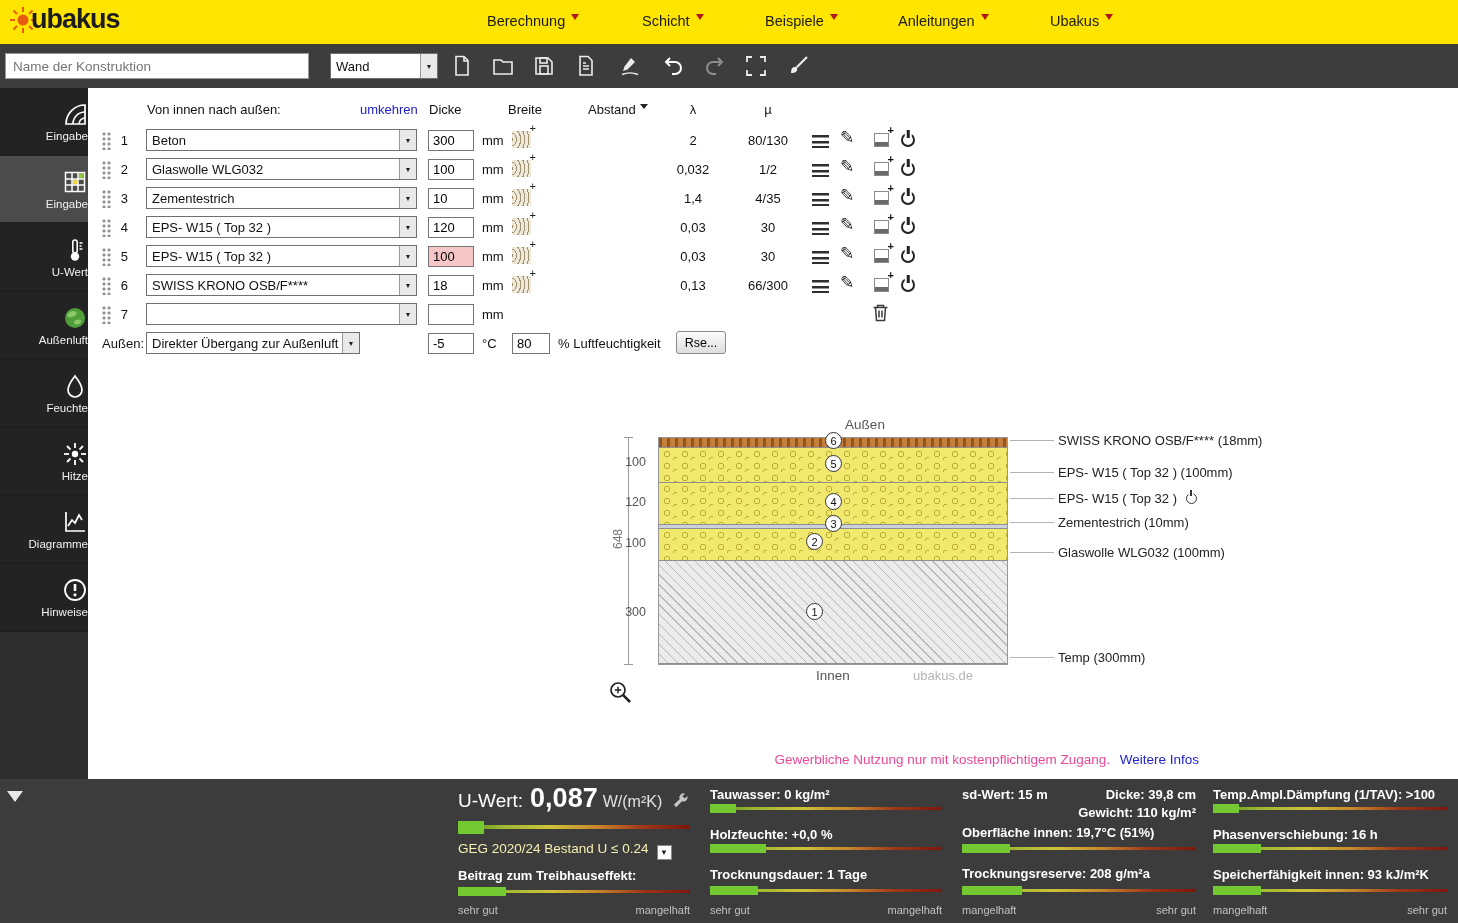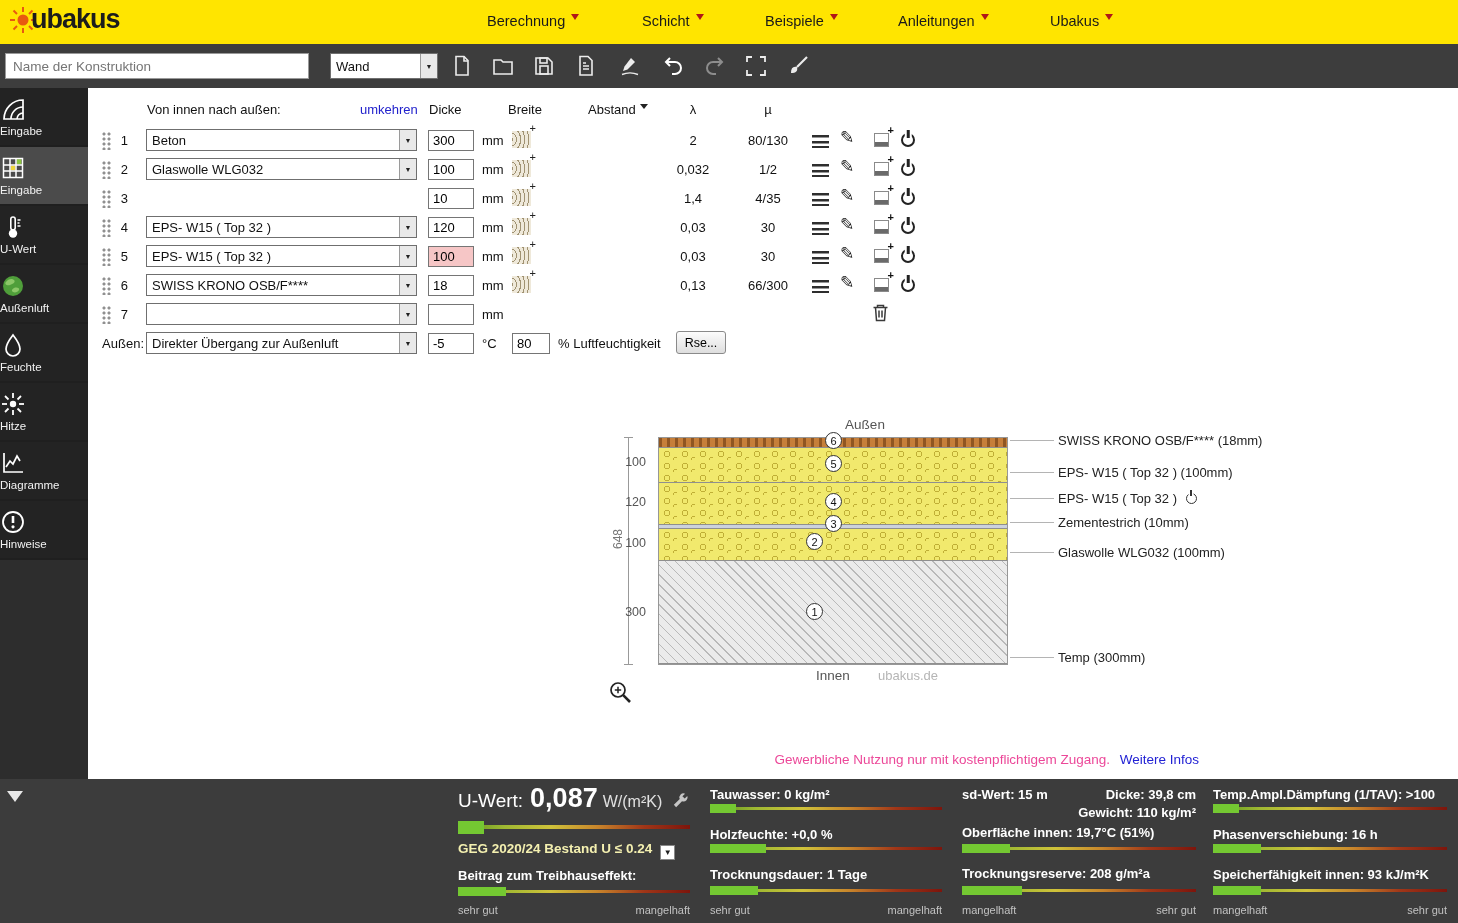--- a/index.html
+++ b/index.html
@@ -19,21 +19,21 @@
   .cmdbar{position:absolute;left:0;top:44px;width:100%;height:44px;background:#3d3d3d}
   .name-input{position:absolute;left:5px;top:9px;width:304px;height:26px;border:1px solid #999;font:13.5px "Liberation Sans",sans-serif;padding:8px 7px}
   .fselect{background:#fff;border:1px solid #6f6f6f;display:flex;align-items:center;font-size:13px;color:#111}
   .fselect .txt{flex:1;padding:0 5px;white-space:nowrap;overflow:hidden}
   .fselect .arr{width:17px;align-self:stretch;background:#e9e9e9;border-left:1px solid #9a9a9a;display:flex;align-items:center;justify-content:center;font-size:7px;color:#222}
   .type-select{position:absolute;left:330px;top:9px;width:108px;height:26px}
   .tool-ic{position:absolute;top:10px;width:24px;height:24px}
 
   
   .sidebar{position:absolute;left:0;top:88px;width:88px;height:691px;background:#2d2d2d}
-  .side-item{height:59px;border-bottom:2px solid #1f1f1f;background:#232323;display:flex;flex-direction:column;align-items:flex-start;justify-content:center;gap:3px;color:#f2f2f2;font-size:11.5px}
+  .side-item{height:68px;border-bottom:2px solid #1f1f1f;background:#232323;display:flex;flex-direction:column;align-items:flex-end;justify-content:center;gap:3px;color:#f2f2f2;font-size:11.5px}
   .side-item.active{background:#4b4b4b}
 
   
   .main{position:absolute;left:88px;top:88px;width:1370px;height:691px;background:#fff;font-size:13px;color:#111}
   .thead>*{position:absolute;top:14px}
   .h-dir{left:59px}
   .h-umkehren{left:272px;color:#2222cc;text-decoration:none}
   .h-dicke{left:341px}
   .h-breite{left:420px}
   .h-abstand{left:500px}
@@ -58,31 +58,31 @@
   .ic-insert{left:786px;top:7px;width:15px;height:14px;border:1px solid #8a8a8a;background:#fff}
   .ic-insert::before{content:"";position:absolute;left:0;right:0;bottom:0;height:4px;background:#6a6a6a}
   .ic-insert::after{content:"+";position:absolute;right:-6px;top:-10px;font-size:11px;color:#111;font-weight:bold}
   .ic-power{left:813px;top:7px;width:14px;height:14px;border:2px solid #222;border-radius:50%}
   .ic-power::before{content:"";position:absolute;left:50%;top:-5px;transform:translateX(-50%);width:2.5px;height:8px;background:#222;box-shadow:0 0 0 2px #fff}
   .ic-trash{left:784px;top:3px}
 
   .arow{position:absolute;left:0;top:241px;height:29px;width:100%}
   .arow>*{position:absolute}
   .a-label{left:8px;top:7px;width:48px;text-align:right}
-  .a-select{left:58px;top:3px;width:271px;height:22px}
+  .a-select{left:58px;top:3px;width:214px;height:22px}
   .a-temp{left:340px;top:4px;width:46px;height:21px}
   .a-cunit{left:394px;top:7px}
   .a-hum{left:424px;top:4px;width:38px;height:21px}
   .a-humlabel{left:470px;top:7px}
   .a-rse{left:588px;top:2px;width:50px;height:23px;border:1px solid #8a8a8a;border-radius:3px;background:linear-gradient(#fcfcfc,#dedede);font:12.5px "Liberation Sans",sans-serif}
 
   
   .outside-label{position:absolute;left:602px;top:329px;width:350px;text-align:center;color:#555;font-size:13.5px}
   .innen-label{position:absolute;left:570px;top:580px;width:350px;text-align:center;color:#555;font-size:13.5px}
-  .watermark{position:absolute;left:790px;top:580px;width:130px;text-align:left;color:#b5b5b5;font-size:13px}
+  .watermark{position:absolute;left:790px;top:580px;width:130px;text-align:center;color:#b5b5b5;font-size:13px}
   .diagram{position:absolute;left:570px;top:349px;width:350px;height:228px;border:1px solid #979797}
   .layer{border-bottom:1px solid #8f8f8f}
   .layer:last-child{border-bottom:none}
   .eps{background-color:#f1e96d;background-image:radial-gradient(circle at 8px 6px,rgba(0,0,0,0) 2.2px,#bfae35 2.2px 3.2px,rgba(0,0,0,0) 3.2px),radial-gradient(circle at 17px 12px,rgba(0,0,0,0) 2.2px,#bfae35 2.2px 3.2px,rgba(0,0,0,0) 3.2px);background-size:18px 12px}
   .l-osb{height:10px;background-color:#c67f3a;background-image:repeating-linear-gradient(90deg,rgba(90,45,10,.5) 0 3px,rgba(0,0,0,0) 3px 8px)}
   .l-eps5{height:35px}
   .l-eps4{height:42px}
   .l-zem{height:4px;background:#ccd2dc}
   .l-gw{height:32px}
   .l-beton{height:103px;background-color:#ebebeb;background-image:repeating-linear-gradient(45deg,rgba(0,0,0,0) 0 6px,#b9b9b9 6px 7px)}
@@ -114,21 +114,21 @@
   .uunit{font-size:16px;color:#e0e0e0}
   .wrench{position:absolute;right:0;top:8px}
   .rtext{font-size:13px;font-weight:bold;white-space:nowrap}
   .rright{text-align:right}
   .bar{height:9px}
   .bar::before{content:"";position:absolute;left:0;right:0;top:3px;height:3px;background:linear-gradient(90deg,#55921e,#9fb832,#cfc23a,#c8852b,#a03618,#7d150c)}
   .bar.tall{height:13px}
   .bar.tall::before{top:4px;height:4px}
   .mark{position:absolute;left:0;top:0;height:100%;background:#74c832}
   .w26{width:26px}.w48{width:48px}.w56{width:56px}.w60{width:60px}
-  .geg{font-size:13.5px;color:#f4f0b0;font-weight:bold;white-space:nowrap}
+  .geg{font-size:13.5px;color:#f4f0b0;font-weight:normal;white-space:nowrap}
   .ddbox{display:inline-block;width:15px;height:15px;background:#fff;color:#222;font-size:8px;text-align:center;line-height:14px;margin-left:8px;vertical-align:-2px;border:1px solid #888}
   .scale{display:flex;justify-content:space-between;font-size:11px;color:#c2c2c2}
 </style>
 </head>
 <body>
 
 <header class="topbar" data-interactable="false">
   <div class="logo" data-interactable="true">
     <svg width="30" height="30" viewBox="0 0 30 30" data-interactable="false">
       <g stroke="#e85a10" stroke-width="2">
@@ -332,20 +332,24 @@
     <span class="muv" data-interactable="false">1/2</span>
     <span class="ic-menu" data-interactable="true"></span>
     <span class="ic-pencil" data-interactable="true">✎</span>
     <span class="ic-insert" data-interactable="true"></span>
     <span class="ic-power" data-interactable="true"></span>
   </div>
 
   <div class="lrow" style="top:96px" data-interactable="false">
     <span class="ic-drag" data-interactable="true"></span>
     <span class="rnum" data-interactable="false">3</span>
+    <div class="fselect mat" data-interactable="true">
+        <span class="txt" data-interactable="false">Zementestrich</span>
+        <span class="arr" data-interactable="false">▼</span>
+      </div>
     <input class="tinput thick" data-interactable="true" value="10" style="">
     <span class="unit" data-interactable="false">mm</span>
     <span class="ic-tex" data-interactable="true"></span>
     <span class="lam" data-interactable="false">1,4</span>
     <span class="muv" data-interactable="false">4/35</span>
     <span class="ic-menu" data-interactable="true"></span>
     <span class="ic-pencil" data-interactable="true">✎</span>
     <span class="ic-insert" data-interactable="true"></span>
     <span class="ic-power" data-interactable="true"></span>
   </div>

